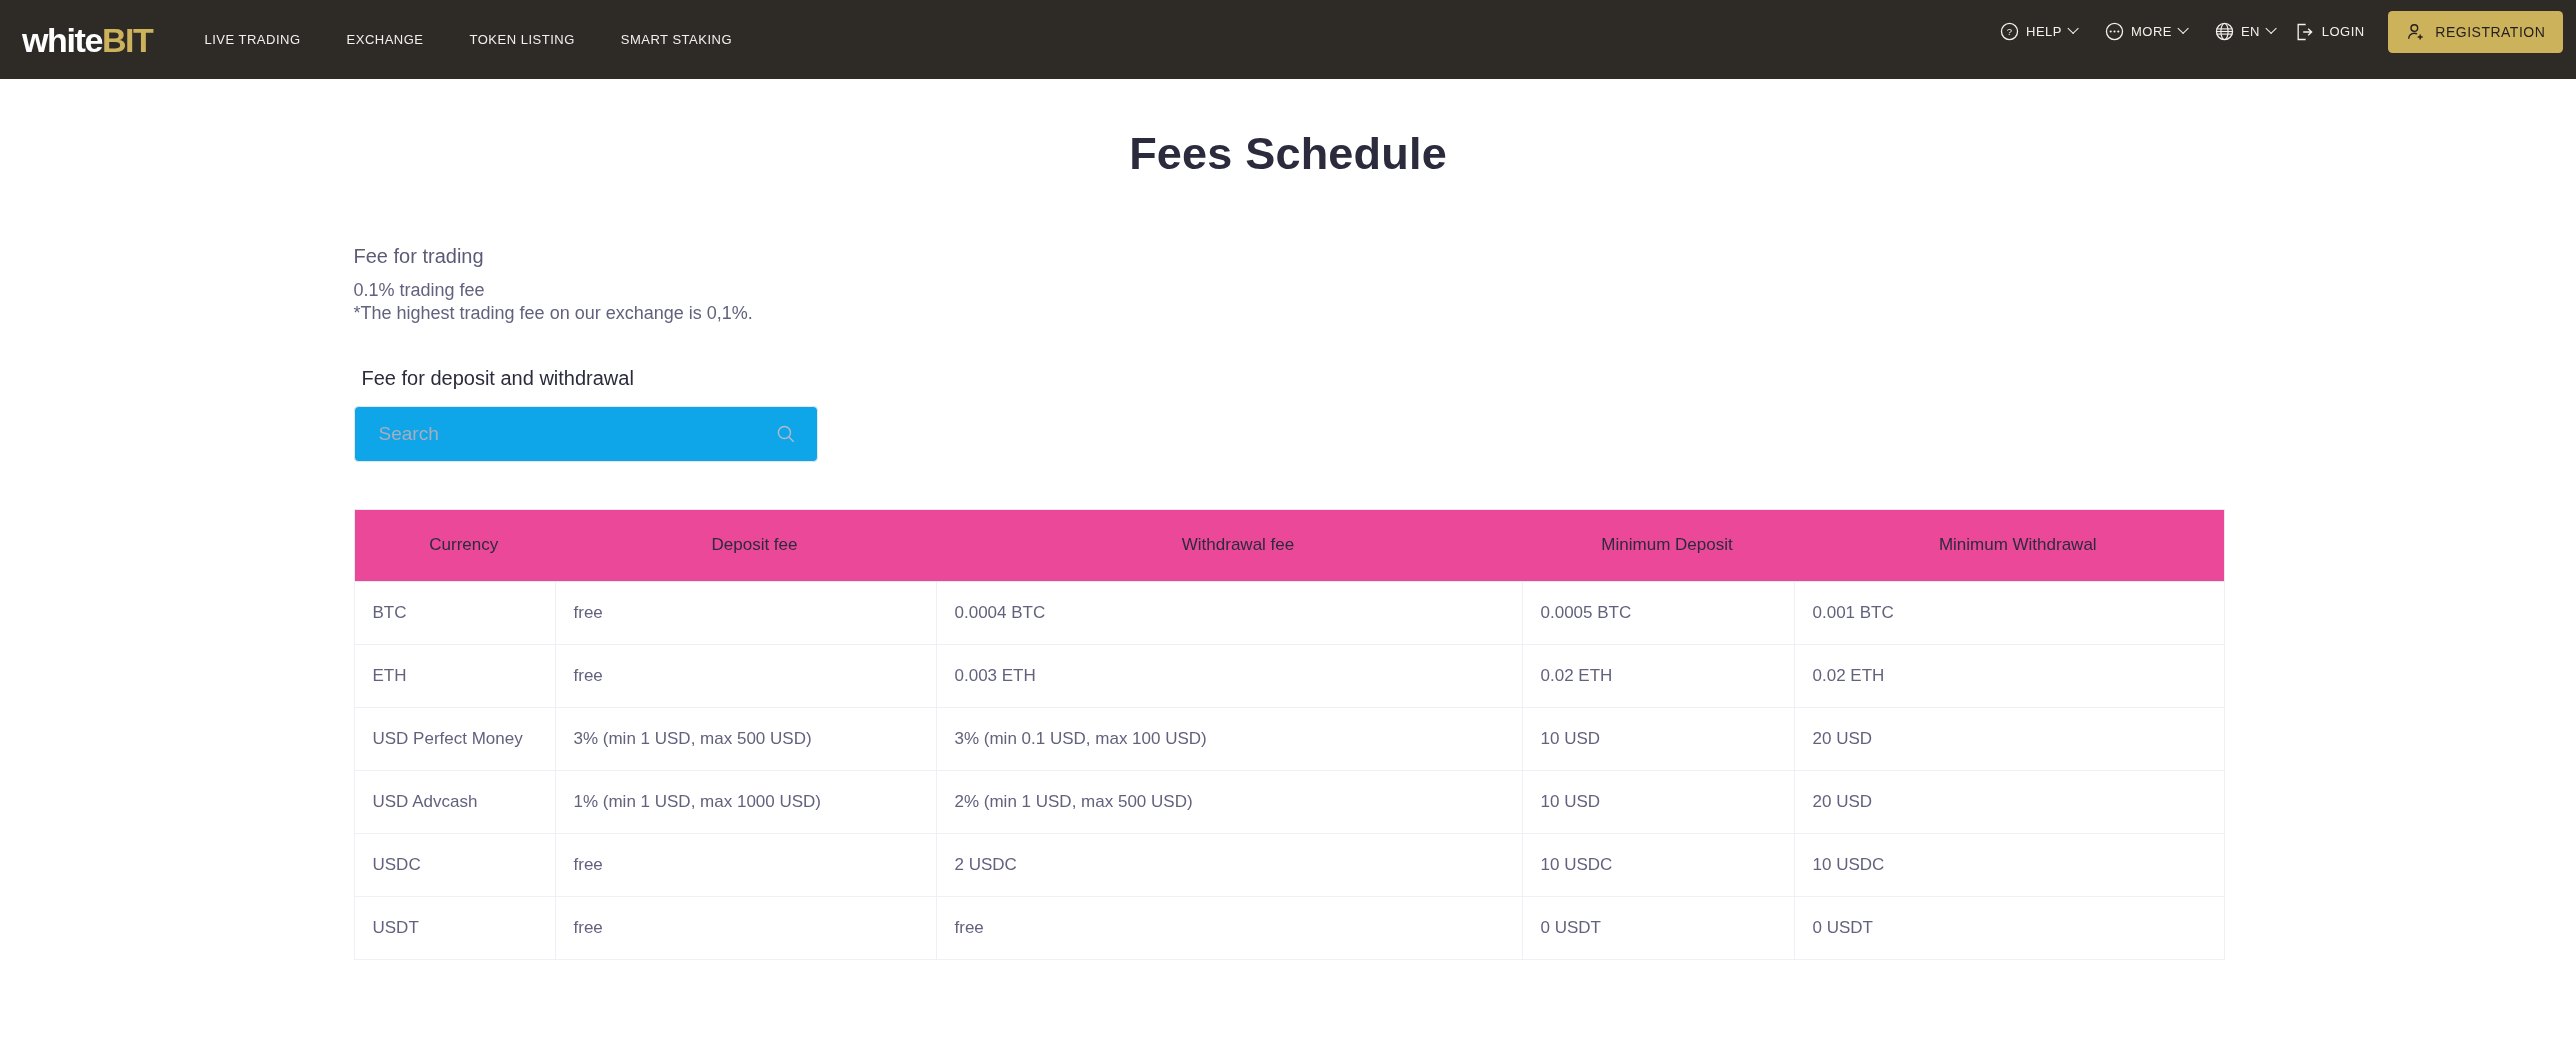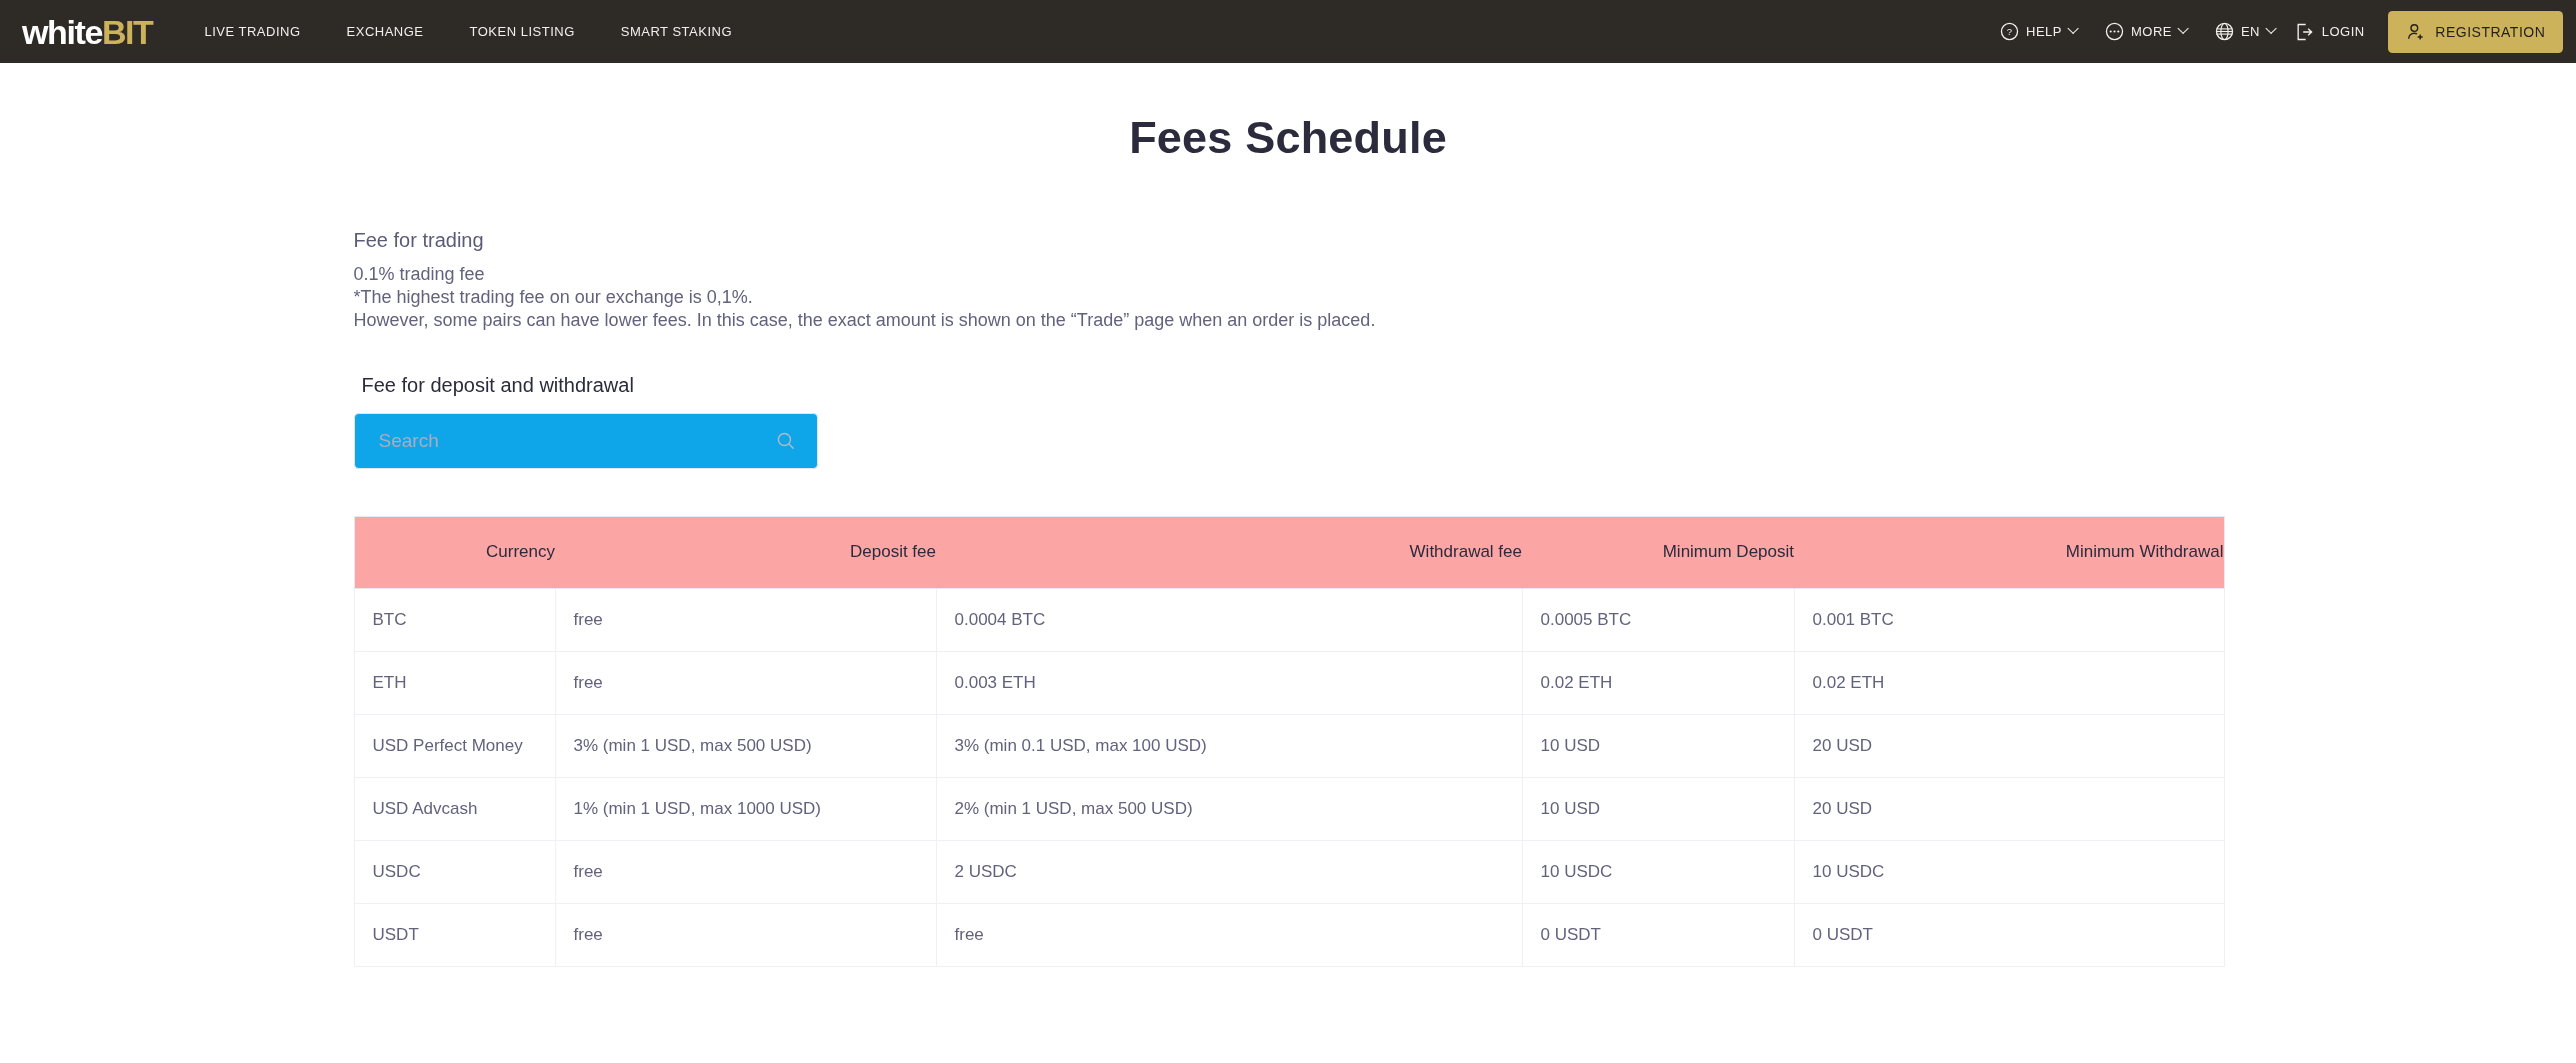--- a/index.html
+++ b/index.html
@@ -9,21 +9,21 @@
     padding: 0;
     width: 2576px;
     height: 1063px;
     background: #ffffff;
     font-family: "Liberation Sans", sans-serif;
     overflow: hidden;
   }
 
   
   .topbar {
-    height: 63px;
+    height: 79px;
     background: #2e2a26;
     display: flex;
     align-items: center;
     padding: 0 0 0 22px;
     position: relative;
   }
   .logo {
     display: flex;
     align-items: baseline;
     font-weight: 700;
@@ -162,28 +162,28 @@
   .searchbox input::placeholder { color: #a9adbd; }
 
   
   .table-wrap { margin-top: 47px; }
   table.fees {
     border-collapse: collapse;
     width: 1870px;
     table-layout: fixed;
   }
   table.fees thead th {
-    text-align: right;
+    text-align: center;
     font-weight: 400;
     color: #2b2b3d;
     font-size: 17px;
     padding: 25.4px 0 25.4px 18px;
     border-top: 0.9px solid #e7e9f0;
     border-bottom: 0.9px solid #e7e9f0;
-    background: #fca5a5;
+    background: #ec4899;
   }
   table.fees thead th:first-child { border-left: 0.9px solid #e7e9f0; }
   table.fees thead th:last-child { border-right: 0.9px solid #e7e9f0; }
 
   table.fees tbody td {
     color: #62627e;
     font-size: 17px;
     padding: 20px 12.7px 20px 18px;
     border-bottom: 0.9px solid #eef0f5;
     border-right: 0.9px solid #eef0f5;
@@ -285,21 +285,20 @@
 
   <h1 class="page-title">Fees Schedule</h1>
 
   <div class="content">
 
     <h2 class="h-trading">Fee for trading</h2>
 
     <div class="paras">
       <div>0.1% trading fee</div>
       <div>*The highest trading fee on our exchange is 0,1%.</div>
-      <div>However, some pairs can have lower fees. In this case, the exact amount is shown on the “Trade” page when an order is placed.</div>
     </div>
 
     <h3 class="h-deposit">Fee for deposit and withdrawal</h3>
 
     <div class="searchbox">
       <input type="text" placeholder="Search" style="">
       <span class="ico">
         <svg width="22" height="22" viewBox="0 0 24 24">
             <circle cx="10.3" cy="10.3" r="6.6" fill="none" stroke="#b4b8c7" stroke-width="1.6"></circle>
             <line x1="15.2" y1="15.2" x2="20.4" y2="20.4" stroke="#b4b8c7" stroke-width="1.6"></line>

